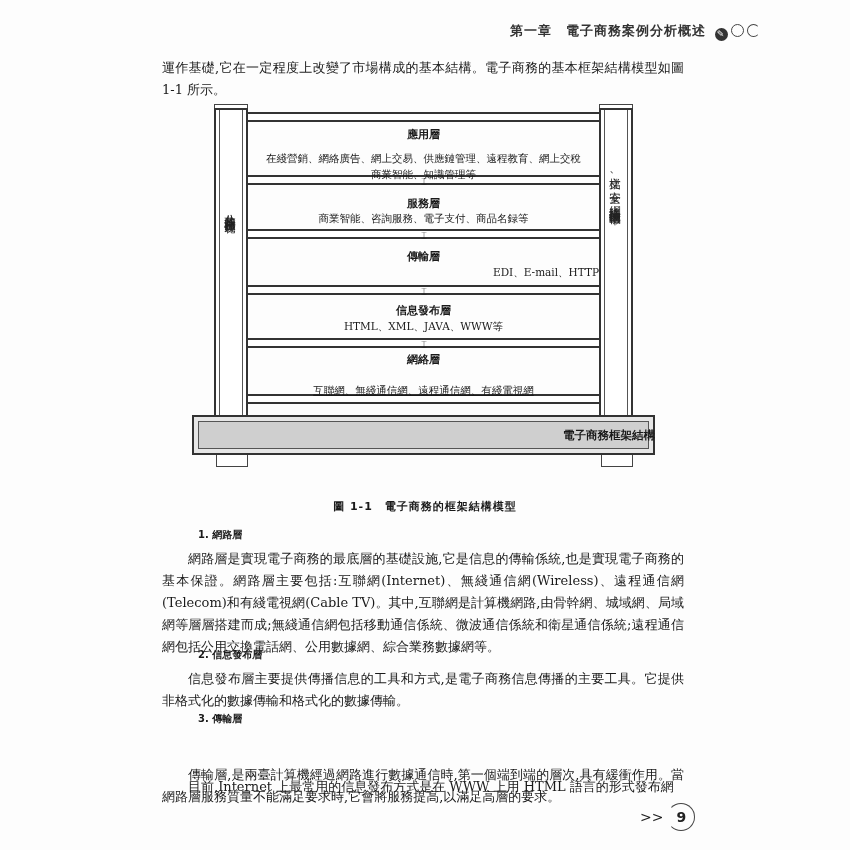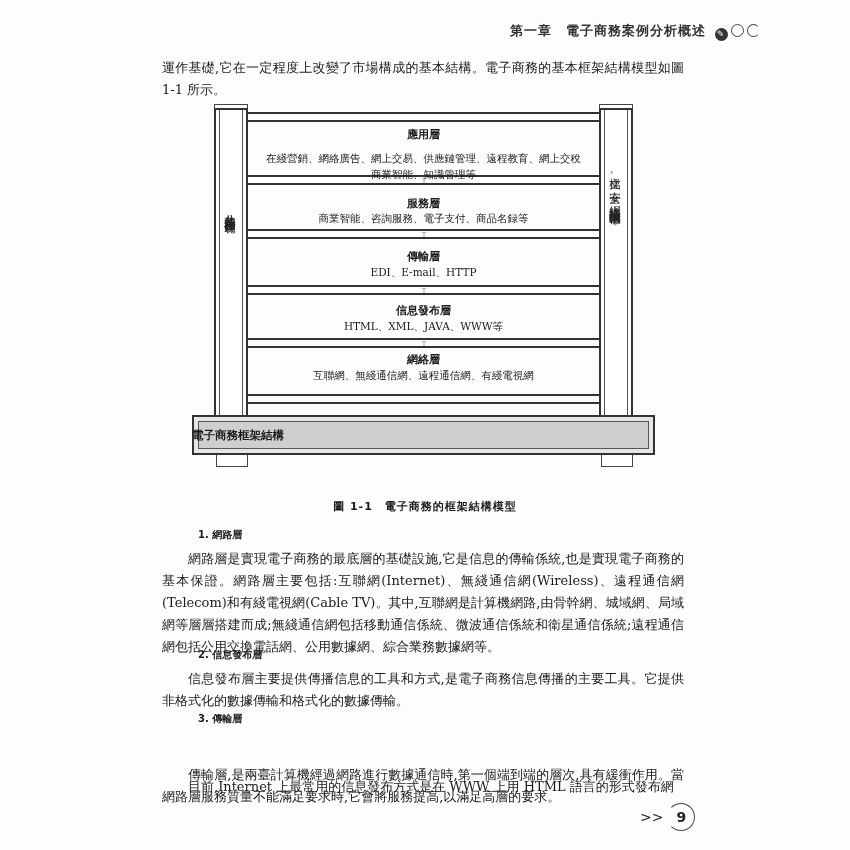--- a/index.html
+++ b/index.html
@@ -16,21 +16,21 @@
   .intro { left:162px; top:57px; width:522px; }
   
   .pillar { background:#fff; border:2px solid #333; box-shadow: inset 3px 0 0 #fff, inset 4px 0 0 #555, inset -3px 0 0 #fff, inset -4px 0 0 #555; }
   .pillar-cap { border:1.5px solid #444; background:#fff; }
   .pillar-text { writing-mode:vertical-rl; text-orientation:upright; font-size:11.5px; letter-spacing:1px; color:#222; }
   .sep { left:248px; width:351px; height:6px; border-top:2px solid #333; border-bottom:2px solid #333; background:#fff; }
   .connector { width:10px; height:10px; font-size:10px; line-height:10px; text-align:center; color:#222; }
   .layer-title { left:248px; width:351px; text-align:center; font-size:11px; font-weight:bold; }
   .layer-desc { left:248px; width:351px; text-align:center; font-size:10.5px; }
   .base { left:192px; top:415px; width:463px; height:40px; background:#cfcfcf; border:2px solid #333; box-shadow: inset 0 0 0 4px #e6e6e6, inset 0 0 0 5px #555; box-sizing:border-box; }
-  .base-label { left:192px; top:428px; width:463px; text-align:left; font-size:11.5px; font-weight:bold; }
+  .base-label { left:192px; top:428px; width:463px; text-align:right; font-size:11.5px; font-weight:bold; }
   .foot { border:1.5px solid #444; border-top:none; background:#fff; }
   .caption { left:0; width:850px; top:499px; text-align:center; font-family:"DejaVu Sans","Liberation Sans",sans-serif; font-size:11px; font-weight:bold; letter-spacing:1px; }
   .sec-head { font-family:"DejaVu Sans","Liberation Sans",sans-serif; font-size:10px; font-weight:bold; }
   .indent { text-indent:2em; }
   .page-num { left:640px; top:803px; font-family:"DejaVu Sans","Liberation Sans",sans-serif; font-size:14px; color:#222; }
   .page-num .ring { display:inline-block; width:26px; height:26px; border:1.5px solid #444; border-left-color:transparent; border-radius:50%; text-align:center; line-height:26px; margin-left:4px; font-weight:bold; }
 </style>
 </head>
 <body>
 
@@ -64,27 +64,27 @@
   <div class="abs connector" style="left:419px;top:340px;">⌶</div>
 
   <div class="abs layer-title" style="top:127px;">應用層</div>
   <div class="abs layer-desc" style="top:152px;">在綫營銷、網絡廣告、網上交易、供應鏈管理、遠程教育、網上交稅</div>
   <div class="abs layer-desc" style="top:168px;">商業智能、知識管理等</div>
 
   <div class="abs layer-title" style="top:196px;">服務層</div>
   <div class="abs layer-desc" style="top:212px;">商業智能、咨詢服務、電子支付、商品名録等</div>
 
   <div class="abs layer-title" style="top:249px;">傳輸層</div>
-  <div class="abs layer-desc" style="top:266px;">EDI、E-mail、HTTP</div>
+  <div class="abs layer-desc" style="top:266px;text-align:right;">EDI、E-mail、HTTP</div>
 
   <div class="abs layer-title" style="top:303px;">信息發布層</div>
   <div class="abs layer-desc" style="top:320px;">HTML、XML、JAVA、WWW等</div>
 
   <div class="abs layer-title" style="top:352px;">網絡層</div>
-  <div class="abs layer-desc" style="top:369px;">互聯網、無綫通信網、遠程通信網、有綫電視網</div>
+  <div class="abs layer-desc" style="top:384px;text-decoration:underline;">互聯網、無綫通信網、遠程通信網、有綫電視網</div>
 
   <div class="abs base"></div>
   <div class="abs base-label">電子商務框架結構</div>
 
   <div class="abs foot" style="left:216px;top:455px;width:30px;height:11px;"></div>
   <div class="abs foot" style="left:601px;top:455px;width:30px;height:11px;"></div>
 
   <div class="abs caption">圖 1-1　電子商務的框架結構模型</div>
 </div>
 

